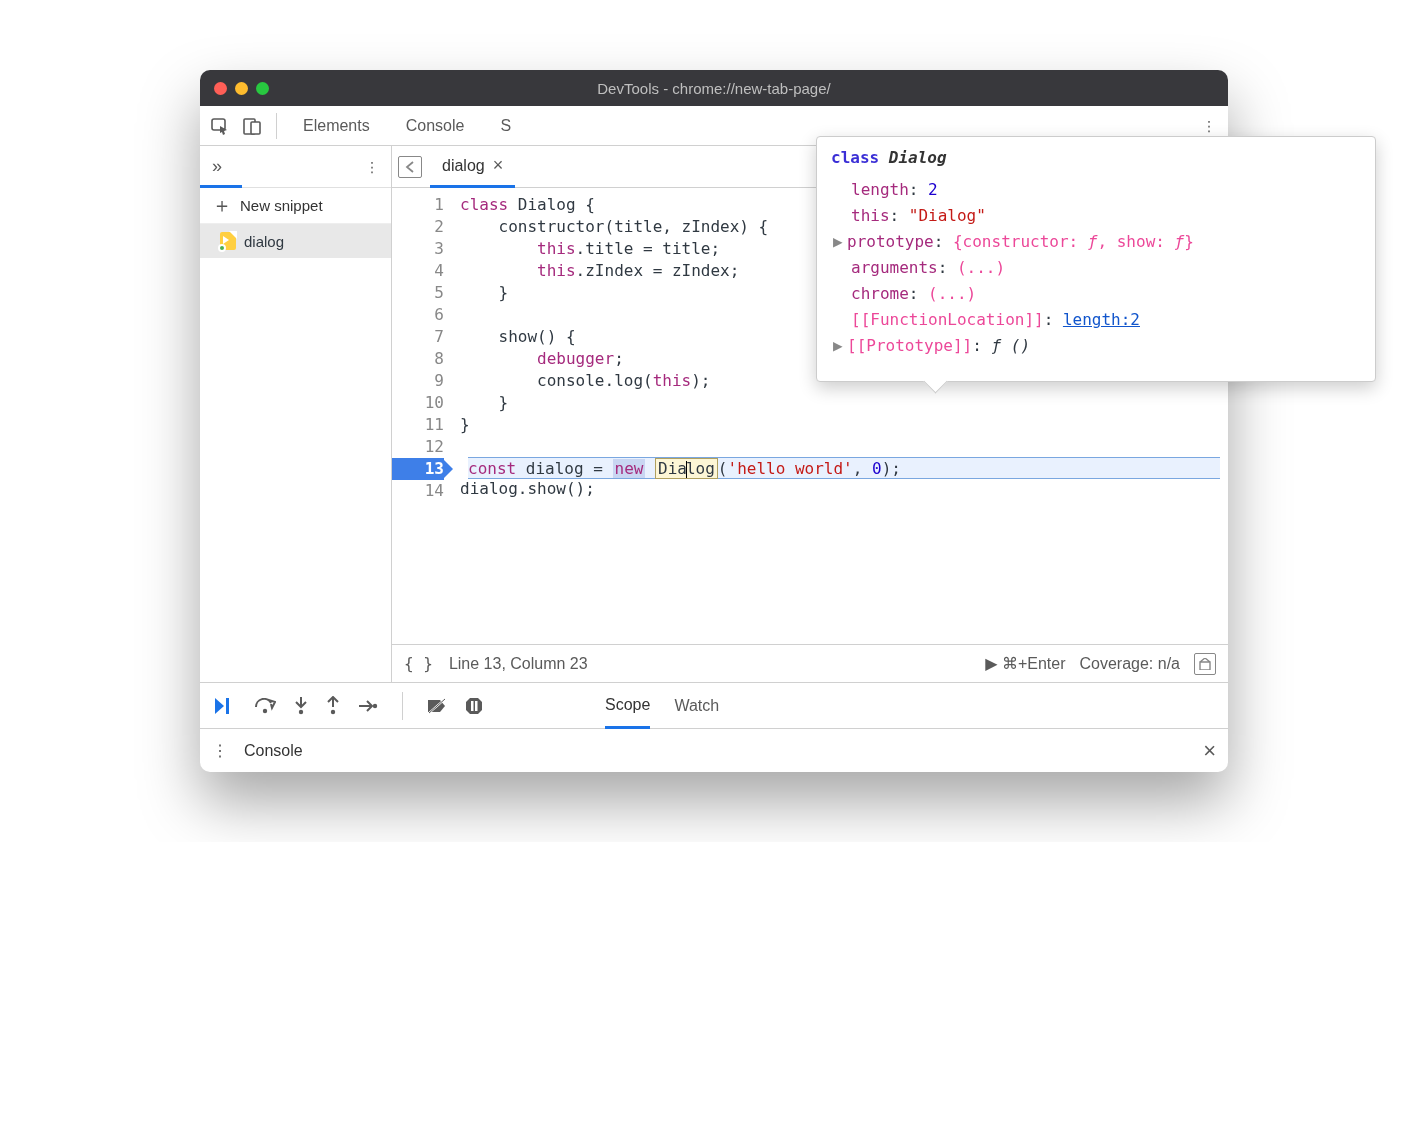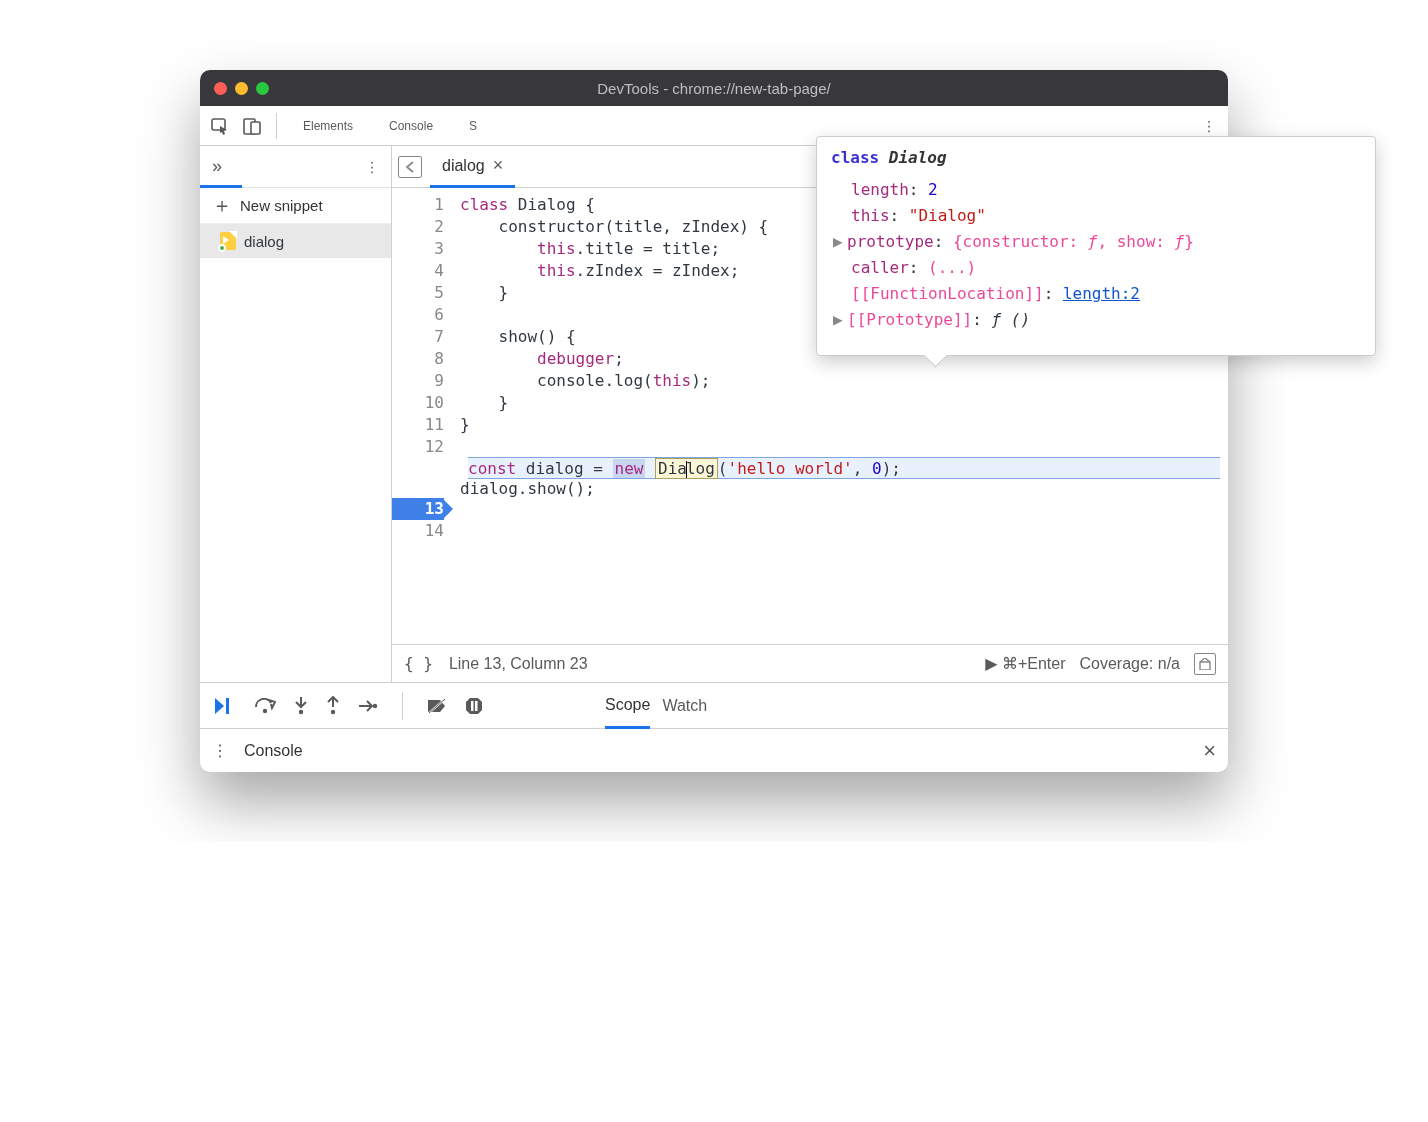--- a/index.html
+++ b/index.html
@@ -5,21 +5,21 @@
 * { margin: 0; padding: 0; box-sizing: border-box; }
 body { font-family: -apple-system, "Helvetica Neue", Arial, sans-serif; font-size: 14px; color: #303942; background: #fff; }
 .window { width: 1028px; margin: 70px auto; border-radius: 10px; box-shadow: 0 30px 60px rgba(0,0,0,.35); overflow: visible; background: #fff; position: relative; }
 .titlebar { background: #38383c; height: 36px; border-radius: 10px 10px 0 0; display: flex; align-items: center; padding: 0 14px; position: relative; }
 .tl-dot { width: 13px; height: 13px; border-radius: 50%; margin-right: 8px; }
 .dot-r { background: #ff5f57; } .dot-y { background: #febc2e; } .dot-g { background: #28c840; }
 .tl-title { position: absolute; left: 0; right: 0; text-align: center; color: #bfbfbf; font-size: 15px; font-weight: 500; }
 .toolbar { height: 40px; display: flex; align-items: center; border-bottom: 1px solid #d0d0d0; padding: 0 6px; gap: 4px; }
 .tb-ico { width: 28px; height: 28px; display: flex; align-items: center; justify-content: center; color: #5a5a5a; cursor: pointer; }
 .tb-sep { width: 1px; height: 26px; background: #d0d0d0; margin: 0 6px; }
-.tb-tab { padding: 0 16px; height: 40px; display: flex; align-items: center; color: #5a5a5a; font-size: 12px; cursor: pointer; }
+.tb-tab { padding: 0 16px; height: 40px; display: flex; align-items: center; color: #5a5a5a; font-size: 16px; cursor: pointer; }
 .tb-right { margin-left: auto; display: flex; align-items: center; gap: 6px; }
 .menu-dots { color: #5a5a5a; padding: 6px; cursor: pointer; }
 .content { display: flex; height: 536px; }
 .sidebar { width: 192px; border-right: 1px solid #d0d0d0; display: flex; flex-direction: column; }
 .side-head { height: 42px; display: flex; align-items: center; border-bottom: 1px solid #e0e0e0; }
 .side-head .chev { padding: 0 12px; color: #5a5a5a; font-size: 18px; cursor: pointer; }
 .side-head .dots { margin-left: auto; padding: 0 12px; color: #5a5a5a; cursor: pointer; }
 .side-underline { height: 3px; width: 42px; background: #1a73e8; margin-top: -3px; }
 .new-snippet { display: flex; align-items: center; gap: 8px; height: 36px; padding: 0 12px; border-bottom: 1px solid #eee; color: #333; cursor: pointer; font-size: 15px; }
 .snippet-row { display: flex; align-items: center; gap: 8px; height: 34px; padding: 0 20px; background: #e8e8e8; font-size: 15px; }
@@ -28,37 +28,37 @@
 .snip-ico::after { content: ""; position: absolute; left: 3px; top: 4px; width: 0; height: 0; border-left: 6px solid #fff; border-top: 4px solid transparent; border-bottom: 4px solid transparent; }
 .snip-dot { position: absolute; left: -2px; bottom: -2px; width: 8px; height: 8px; background: #4caf50; border: 2px solid #fff; border-radius: 50%; }
 .editor-col { flex: 1; display: flex; flex-direction: column; border-right: none; position: relative; }
 .tabs-row { height: 42px; display: flex; align-items: center; border-bottom: 1px solid #d0d0d0; padding: 0 6px; gap: 8px; }
 .nav-box { width: 24px; height: 22px; border: 1px solid #888; border-radius: 2px; display: flex; align-items: center; justify-content: center; color: #888; cursor: pointer; }
 .ed-tab { height: 42px; display: flex; align-items: center; gap: 8px; padding: 0 12px; font-size: 16px; color: #333; border-bottom: 3px solid #1a73e8; margin-bottom: -1px; }
 .ed-tab .x { color: #5a5a5a; cursor: pointer; font-size: 18px; }
 .code-area { display: flex; flex: 1; font-family: "Menlo","Consolas",monospace; font-size: 16px; line-height: 22px; overflow: hidden; }
 .gutter { width: 62px; text-align: right; color: #888; padding: 6px 10px 6px 0; user-select: none; }
 .gutter .gl { height: 22px; }
-.gutter .gl.cur { background: #3e7fe8; color: #fff; font-weight: 600; position: relative; margin-top: 40px; }
+.gutter .gl.cur { background: #3e7fe8; color: #fff; font-weight: 600; position: relative; }
 .gutter .gl.cur::after { content: ""; position: absolute; right: -9px; top: 2px; border-left: 9px solid #3e7fe8; border-top: 9px solid transparent; border-bottom: 9px solid transparent; }
 .codelines { flex: 1; padding: 6px 0 6px 6px; position: relative; }
 .line { height: 22px; white-space: pre; }
 .line.cur { background: #e9f1fe; border-top: 1px solid #7aa7e0; border-bottom: 1px solid #7aa7e0; margin: -1px 8px; }
 .kw { color: #a52a7d; } .str { color: #c41a16; } .nm { color: #1c00cf; } .tok-new { background: #c9d6f2; padding: 0 2px; }
 .tok-dialog { border: 1px solid #b0a060; background: #fdf6d6; padding: 0 2px; }
 .caret { display: inline-block; width: 1px; height: 17px; background: #000; vertical-align: middle; margin: 0 -1px; }
 .status { height: 38px; border-top: 1px solid #d0d0d0; display: flex; align-items: center; padding: 0 12px; color: #5a5a5a; font-size: 16px; gap: 16px; }
 .status .right { margin-left: auto; display: flex; align-items: center; gap: 14px; }
 .status .box { width: 22px; height: 22px; border: 1px solid #888; border-radius: 2px; display: flex; align-items: center; justify-content: center; cursor: pointer; }
 .dbg-row { height: 46px; border-top: 1px solid #d0d0d0; display: flex; align-items: center; }
 .dbg-left { display: flex; align-items: center; gap: 18px; padding: 0 14px; }
 .dbg-ico { color: #5a5a5a; cursor: pointer; display: flex; align-items: center; }
 .dbg-ico.blue { color: #1a73e8; }
 .dbg-sep { width: 1px; height: 28px; background: #d0d0d0; margin: 0 6px; }
-.dbg-tabs { display: flex; align-items: center; gap: 12px; padding: 0 18px; margin-left: 90px; }
+.dbg-tabs { display: flex; align-items: center; gap: 24px; padding: 0 18px; margin-left: 90px; }
 .dbg-tab { height: 46px; display: flex; align-items: center; color: #5a5a5a; font-size: 16px; cursor: pointer; }
 .dbg-tab.active { color: #333; border-bottom: 3px solid #1a73e8; margin-bottom: -1px; }
 .console-row { height: 44px; border-top: 1px solid #d0d0d0; display: flex; align-items: center; padding: 0 12px; gap: 16px; font-size: 16px; color: #333; border-radius: 0 0 10px 10px; }
 .console-row .x { margin-left: auto; color: #5a5a5a; cursor: pointer; font-size: 22px; }
 .popover { position: absolute; left: 424px; top: -10px; width: 560px; background: #fff; border: 1px solid #ccc; border-radius: 4px; box-shadow: 0 6px 18px rgba(0,0,0,.2); z-index: 50; font-family: "Menlo","Consolas",monospace; font-size: 16px; line-height: 26px; }
 .popover .hdr { padding: 8px 14px 4px; color: #333; }
 .popover .hdr .kw2 { color: #3b2fd6; font-weight: 700; }
 .popover .hdr .nm2 { font-style: italic; font-weight: 700; }
 .popover .body { padding: 2px 20px 22px 34px; }
 .popover .prop { color: #a52a7d; }
@@ -187,21 +187,22 @@
       </div>
 
       <div class="popover">
         <div class="hdr">
           <span class="kw2">class</span> <span class="nm2">Dialog</span>
         </div>
         <div class="body">
           <div><span class="prop">length</span>: <span class="val-nm">2</span></div>
           <div><span class="prop">this</span>: <span class="val-str">"Dialog"</span></div>
           <div><span class="tri">▶</span><span class="prop">prototype</span>: <span class="obj">{constructor: <span class="fn">ƒ</span>, show: <span class="fn">ƒ</span>}</span></div>
-          <div><span class="prop">caller</span>: <span class="obj">(...)</span></div>
+          <div><span class="prop">arguments</span>: <span class="obj">(...)</span></div>
+          <div><span class="prop">chrome</span>: <span class="obj">(...)</span></div>
           <div><span class="obj">[[FunctionLocation]]</span>: <span class="link">length:2</span></div>
           <div><span class="tri">▶</span><span class="obj">[[Prototype]]</span>: <span class="fn">ƒ ()</span></div>
         </div>
       </div>
     </div>
   </div>
 
   <div class="dbg-row">
     <div class="dbg-left">
       <span class="dbg-ico blue">

